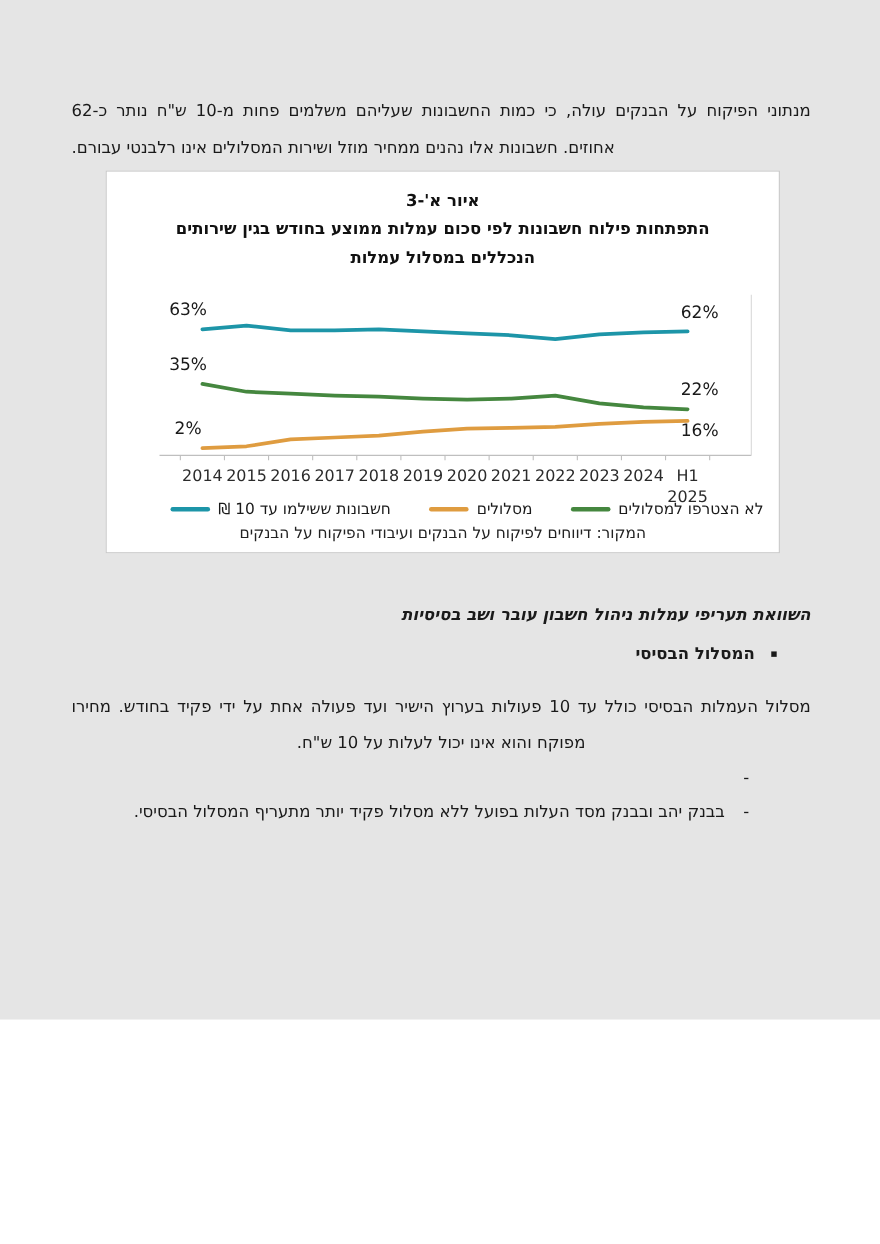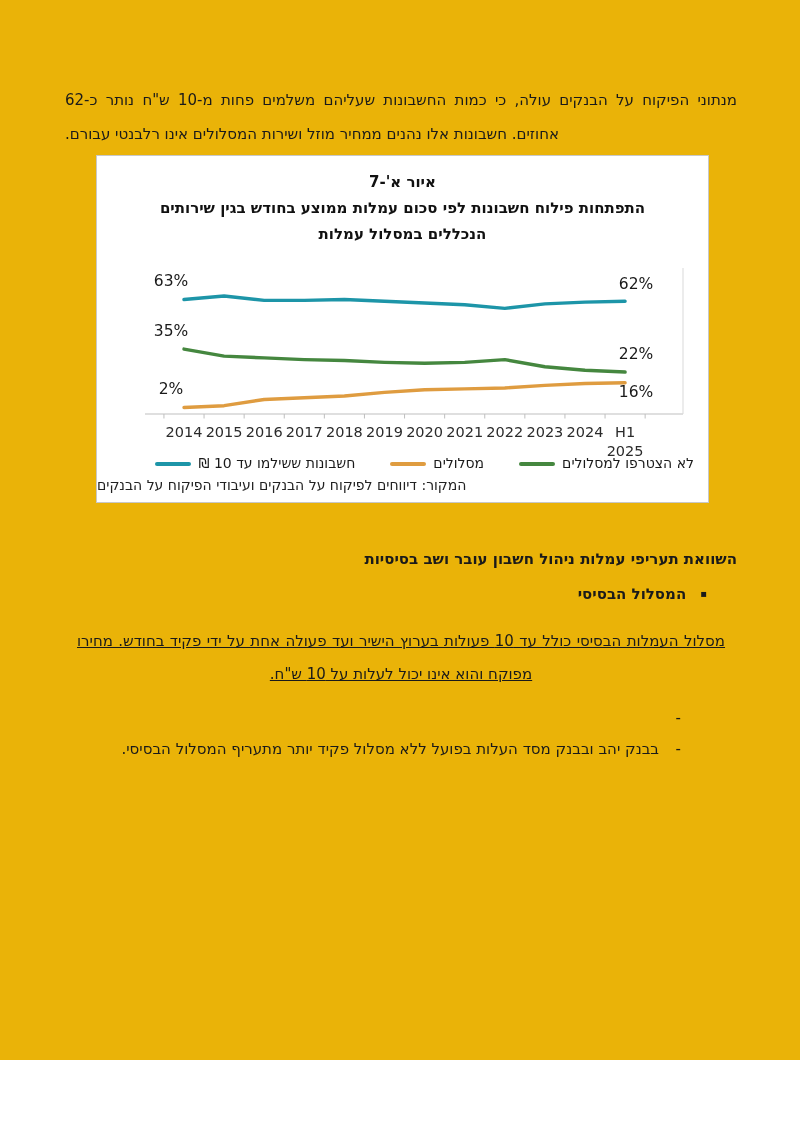--- a/index.html
+++ b/index.html
@@ -1,34 +1,34 @@
 <!DOCTYPE html>
 <html lang="he"><head>
 <meta charset="utf-8">
 <style>
   html,body{margin:0;padding:0;background:#fff;}
-  .page{position:relative;width:800px;height:1060px;background:#eab308;overflow:hidden;
+  .page{position:relative;width:800px;height:927px;background:#e5e5e5;overflow:hidden;
         font-family:"DejaVu Sans",sans-serif;color:#1a1a1a;direction:rtl;}
   .content{position:absolute;top:0;right:63px;left:65px;font-size:15px;}
   .intro{margin:83px 0 0;line-height:34px;text-align:justify;text-align-last:left;}
   .chart-wrap{margin:4px 28px 0 0;}
   .chart-box{position:relative;width:611px;height:346px;border:1px solid #c8c8c8;background:#fff;direction:rtl;}
   .chart-title{position:absolute;top:13px;right:0;left:0;text-align:center;font-weight:bold;
                font-size:15px;line-height:26px;color:#111;}
   .chart-svg{position:absolute;top:0;left:0;}
   .legend{position:absolute;top:299px;right:0;left:0;text-align:right;font-size:14px;white-space:nowrap;}
   .legend-item{display:inline-block;margin:0 14px;}
   .swatch{display:inline-block;width:36px;height:4px;border-radius:2px;vertical-align:middle;margin:0 7px;}
-  .chart-source{position:absolute;top:321px;right:0;left:0;text-align:left;font-size:14px;color:#222;}
-  .heading{margin:45px 0 0;line-height:22px;font-weight:bold;}
+  .chart-source{position:absolute;top:321px;right:0;left:0;text-align:center;font-size:14px;color:#222;}
+  .heading{margin:45px 0 0;line-height:22px;font-weight:bold;font-style:italic;}
   .para-a{margin:7px 0 0;line-height:33px;text-align:justify;text-align-last:center;}
   .bullet-row{margin:9px 0 16px;line-height:30px;padding-right:30px;}
   .bullet-glyph{font-size:10px;vertical-align:2px;margin-left:14px;}
   .bullet-label{font-weight:bold;}
-  .para-b{margin:12px;line-height:33px;text-align:justify;text-align-last:center;text-decoration:underline;}
+  .para-b{margin:0;line-height:33px;text-align:justify;text-align-last:center;}
   .dash-item{display:flex;line-height:31px;padding:0 56px 0 20px;}
   .dash-marker{flex:0 0 22px;}
   .dash-text{flex:1;text-align:justify;}
   .dash-text.center-last{text-align-last:center;}
   .dash-text.right-last{text-align-last:right;}
   .page-number{position:absolute;top:1062px;right:0;left:0;font-size:14px;direction:ltr;}
   svg text{font-family:"DejaVu Sans",sans-serif;}
 </style>
 </head>
 <body>
@@ -72,21 +72,21 @@
             <text x="74" y="130.49" text-anchor="middle" font-size="15.5" fill="#1a1a1a">63%</text>
             <text x="539.1" y="133.26" text-anchor="middle" font-size="15.5" fill="#1a1a1a">62%</text>
             <polyline points="87,251.46 127.1,249.69 167.2,243.495 207.3,241.725 247.4,239.955 287.5,236.415 327.6,233.76 367.7,232.875 407.8,231.99 447.90000000000003,229.335 488,227.565 528.1,226.68" fill="none" stroke="#DF9C40" stroke-width="3.4" stroke-linecap="round" stroke-linejoin="round"></polyline>
             <text x="74" y="238.46" text-anchor="middle" font-size="15.5" fill="#1a1a1a">2%</text>
             <text x="539.1" y="240.68" text-anchor="middle" font-size="15.5" fill="#1a1a1a">16%</text>
             <polyline points="87,193.05 127.1,200.13 167.2,201.9 207.3,203.67000000000002 247.4,204.555 287.5,206.325 327.6,207.21 367.7,206.325 407.8,203.67000000000002 447.90000000000003,210.75 488,214.29 528.1,216.06" fill="none" stroke="#45873F" stroke-width="3.4" stroke-linecap="round" stroke-linejoin="round"></polyline>
             <text x="74" y="180.05" text-anchor="middle" font-size="15.5" fill="#1a1a1a">35%</text>
             <text x="539.1" y="203.06" text-anchor="middle" font-size="15.5" fill="#1a1a1a">22%</text>
           </svg>
         <div class="chart-title">
-          <div>איור א'-7</div>
+          <div>איור א'-3</div>
           <div>התפתחות פילוח חשבונות לפי סכום עמלות ממוצע בחודש בגין שירותים</div>
           <div>הנכללים במסלול עמלות</div>
         </div>
         <div class="legend" id="chart-legend"><span class="legend-item"><span>לא הצטרפו למסלולים</span><span class="swatch" style="background: rgb(69, 135, 63);"></span></span><span class="legend-item"><span>מסלולים</span><span class="swatch" style="background: rgb(223, 156, 64);"></span></span><span class="legend-item"><span>חשבונות ששילמו עד 10 ₪</span><span class="swatch" style="background: rgb(29, 149, 168);"></span></span></div>
         <div class="chart-source">המקור: דיווחים לפיקוח על הבנקים ועיבודי הפיקוח על הבנקים</div>
       </div>
     </div>
 
     <p class="heading">השוואת תעריפי עמלות ניהול חשבון עובר ושב בסיסיות</p>
 

